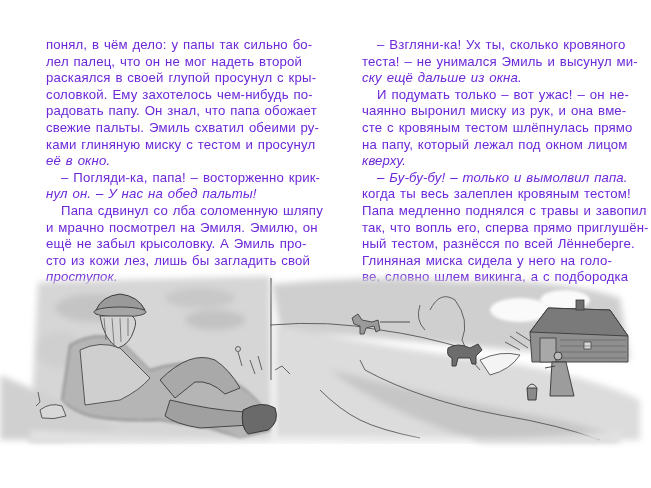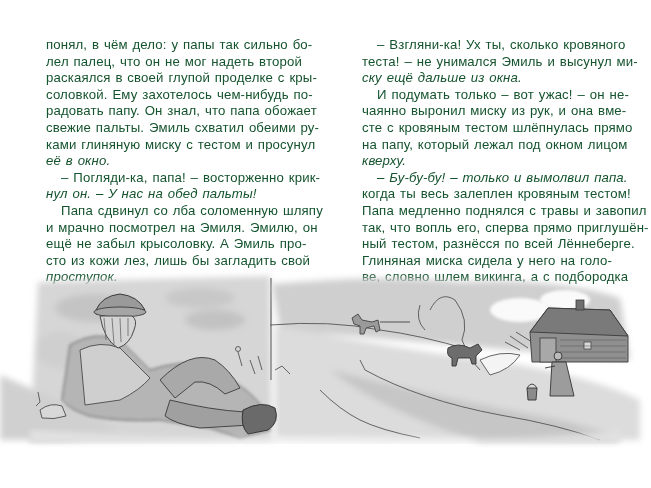--- a/index.html
+++ b/index.html
@@ -3,21 +3,21 @@
   <meta charset="utf-8">
   <style>
     html, body { margin: 0; padding: 0; background: #ffffff; }
     body { width: 651px; height: 488px; position: relative; overflow: hidden; }
     .column {
       position: absolute;
       top: 37px;
       font-family: "Liberation Sans", sans-serif;
       font-size: 13.2px;
       line-height: 16.6px;
-      color: #14532d;
+      color: #6d28d9;
       text-align: justify;
       letter-spacing: 0.15px;
       word-spacing: 1px;
     }
     .col-left { left: 46px; width: 244px; }
     .col-right { left: 362px; width: 248px; }
     .line { display: block; white-space: nowrap; text-align-last: justify; }
     .line.last { text-align-last: left; font-style: italic; }
     .line.indent { padding-left: 15px; }
     .illustration {
@@ -25,21 +25,21 @@
       left: 0; top: 270px;
       width: 651px; height: 218px;
     }
   </style>
 </head>
 <body>
 
 <div class="column col-left">
   <span class="line">понял, в чём дело: у папы так сильно бо-</span>
   <span class="line">лел палец, что он не мог надеть второй</span>
-  <span class="line">раскаялся в своей глупой проделке с кры-</span>
+  <span class="line">раскаялся в своей глупой просунул с кры-</span>
   <span class="line">соловкой. Ему захотелось чем-нибудь по-</span>
   <span class="line">радовать папу. Он знал, что папа обожает</span>
   <span class="line">свежие пальты. Эмиль схватил обеими ру-</span>
   <span class="line">ками глиняную миску с тестом и просунул</span>
   <span class="line last">её в окно.</span>
   <span class="line indent">– Погляди-ка, папа! – восторженно крик-</span>
   <span class="line last">нул он. – У нас на обед пальты!</span>
   <span class="line indent">Папа сдвинул со лба соломенную шляпу</span>
   <span class="line">и мрачно посмотрел на Эмиля. Эмилю, он</span>
   <span class="line">ещё не забыл крысоловку. А Эмиль про-</span>

